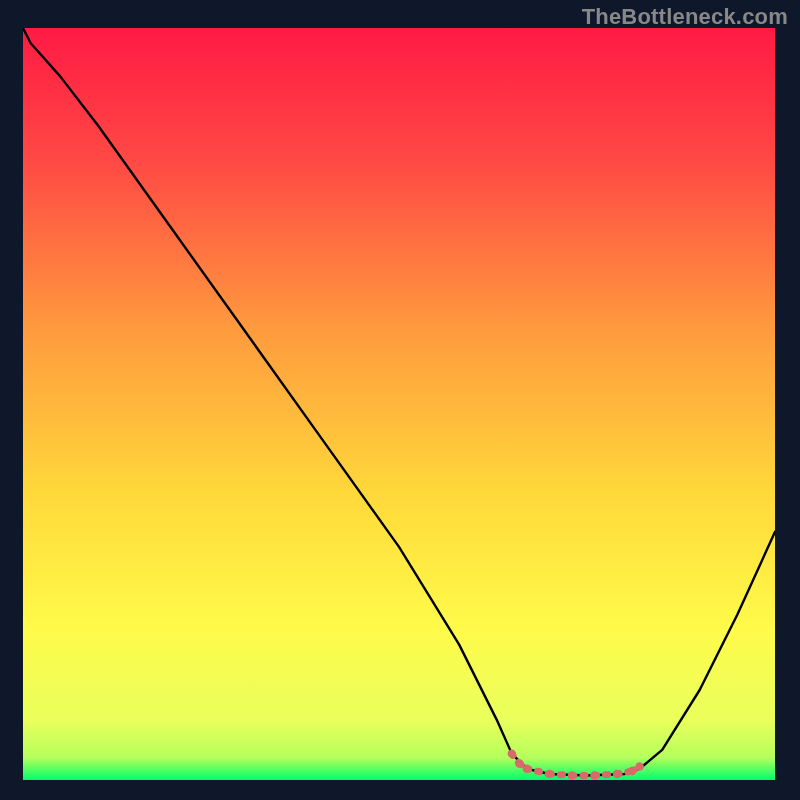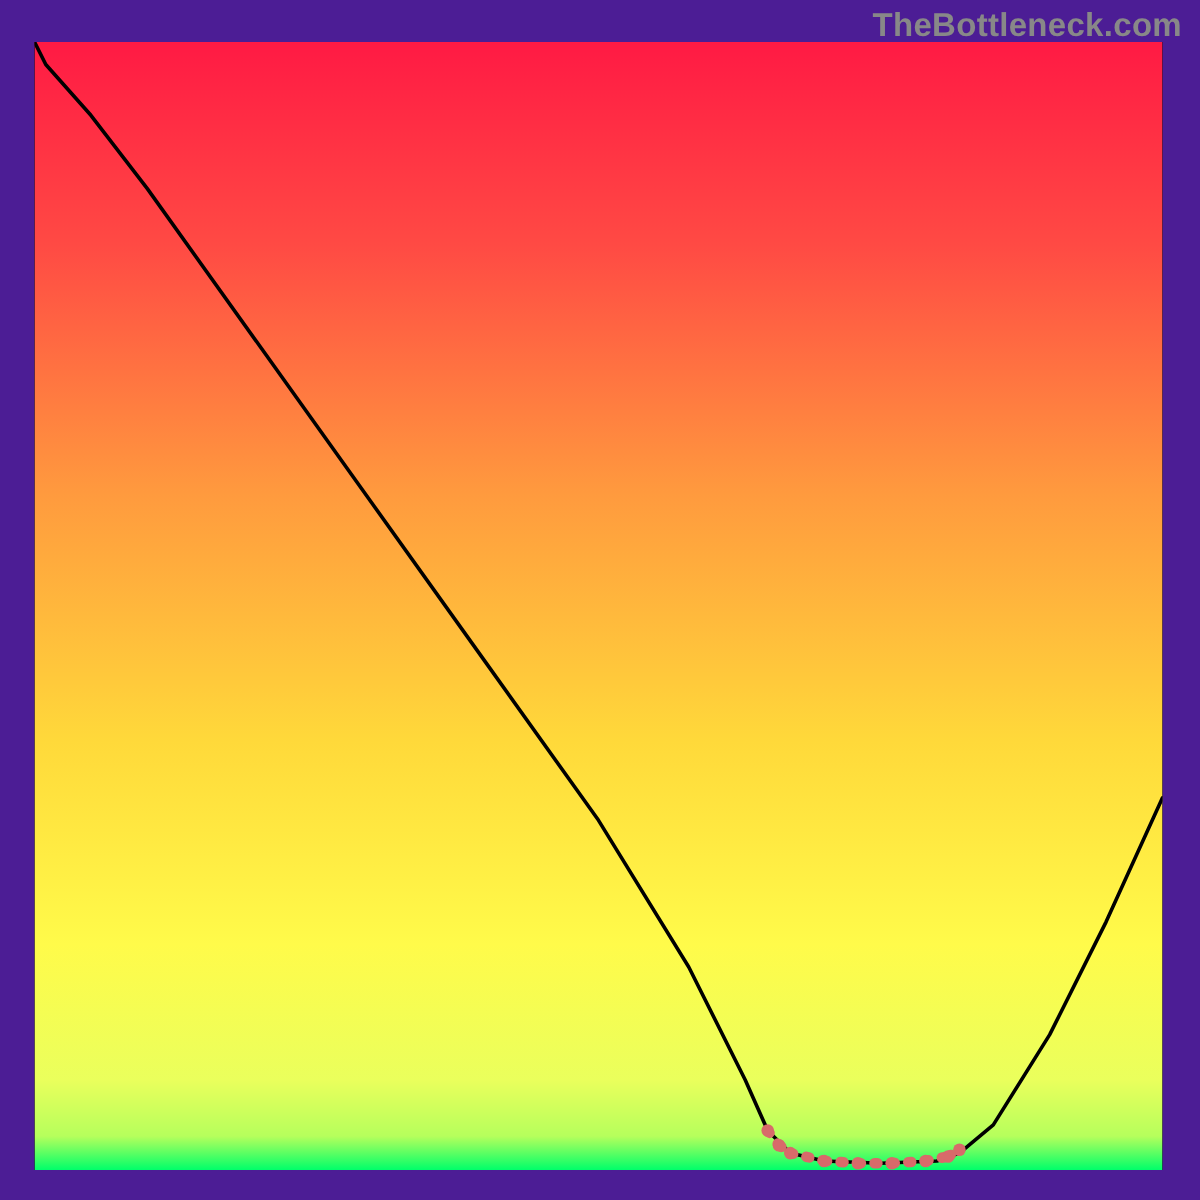--- a/index.html
+++ b/index.html
@@ -1,21 +1,21 @@
 <!DOCTYPE html>
 <html><head>
 <meta charset="utf-8">
 <style>
   * { margin: 0; padding: 0; box-sizing: border-box; }
   html, body { width: 800px; height: 800px; background: #000; overflow: hidden; }
   .container {
     position: relative;
     width: 800px;
     height: 800px;
-    background: #4c1d95;
+    background: #0f172a;
   }
   .watermark {
     position: absolute;
     top: 4px;
     right: 12px;
     color: #888;
     font-family: Arial, Helvetica, sans-serif;
     font-size: 22px;
     font-weight: bold;
     z-index: 10;

